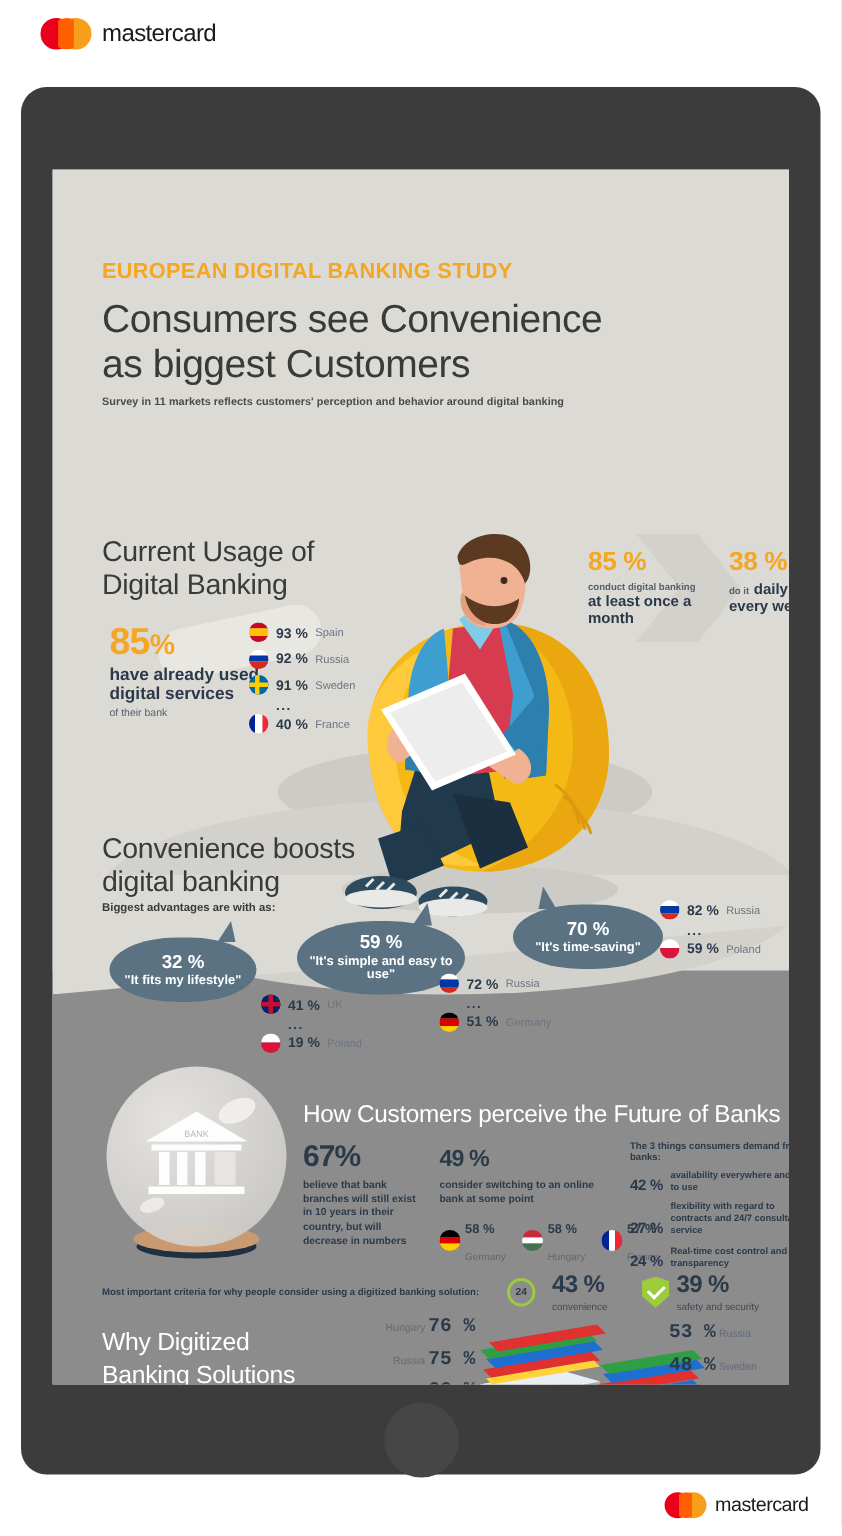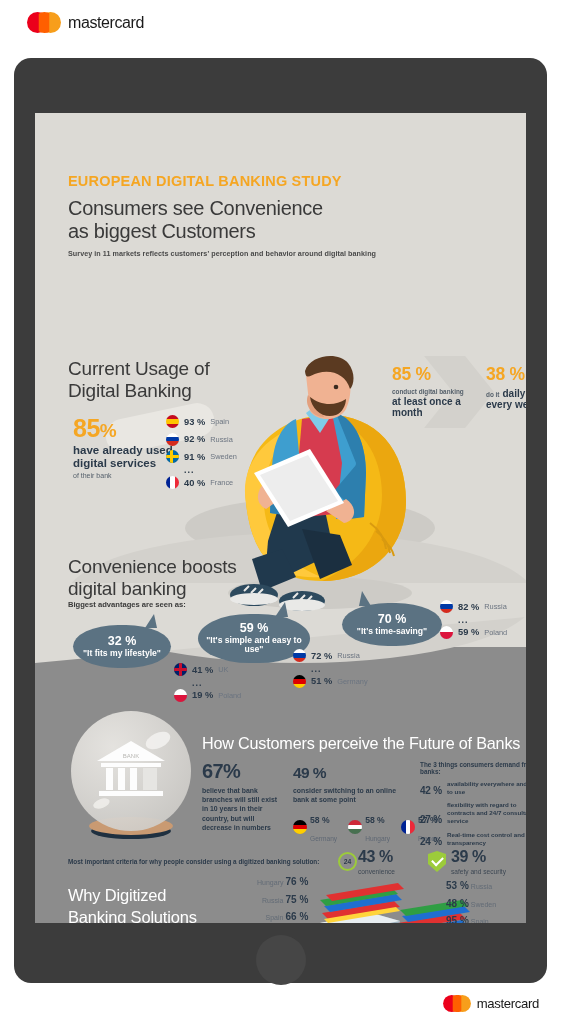--- a/index.html
+++ b/index.html
@@ -50,21 +50,21 @@
     position:absolute; left:30px; top:420px; width:470px; height:130px;
     background:#d3d1cc; border-radius:50%;
   }
   #floor-shadow {
     position:absolute; left:150px; top:385px; width:250px; height:60px;
     background:#cdcbc6; border-radius:50%;
   }
 
   
   .kicker { color:#F5A623; font-size:14.5px; font-weight:bold; letter-spacing:.2px; }
-  h1.headline { font-size:20px; color:#3a3a3a; font-weight:400; line-height:1.16; letter-spacing:-.3px; }
+  h1.headline { font-size:26px; color:#3a3a3a; font-weight:400; line-height:1.16; letter-spacing:-.3px; }
   .subline { font-size:7.2px; color:#4a4a4a; font-weight:bold; letter-spacing:.05px; margin-top:6px;}
   h2.sec { font-size:19px; color:#3a3a3a; font-weight:400; line-height:1.18; letter-spacing:-.2px;}
 
   
   #usage-hdr { position:absolute; left:33px; top:245px; }
   #usage-big { position:absolute; left:38px; top:303px; width:112px; }
   .bignum-o { font-size:25px; color:#F5A623; font-weight:bold; letter-spacing:-.5px; line-height:1;}
   .bignum-o small { font-size:19px; }
   #usage-big .cap { font-size:11.5px; font-weight:bold; color:#2b3a4a; line-height:1.12; margin-top:3px;}
   #usage-big .cap2 { font-size:7px; font-weight:normal; color:#55606b; margin-top:2px;}
@@ -150,40 +150,40 @@
   .ff .n { font-size:6.6px; color:#5f6874; line-height:1.05; }
 
   #demand { position:absolute; left:385px; top:648px; width:124px;}
   #demand .dh { font-size:6.4px; font-weight:bold; color:#2b3a4a; margin-bottom:5px;}
   .drow { display:flex; align-items:flex-end; gap:5px; margin-bottom:5.5px; }
   .drow .dn { font-size:10px; font-weight:bold; color:#2b3a4a; flex:none; letter-spacing:-.2px;}
   .drow .dt { font-size:6.2px; font-weight:bold; color:#2b3a4a; line-height:1.28; }
 
   
   #crit-label { position:absolute; left:33px; top:745px; font-size:6.4px; font-weight:bold; color:#2b3a4a;}
-  #crit-43 { position:absolute; left:303px; top:735px; display:flex; align-items:center; gap:1px;}
+  #crit-43 { position:absolute; left:303px; top:735px; display:flex; align-items:center; gap:11px;}
   #crit-39 { position:absolute; left:393px; top:735px; display:flex; align-items:center; gap:5px;}
   .ring { width:19px; height:19px; border-radius:50%; border:2.4px solid #9ccb3b; flex:none;
           display:flex; align-items:center; justify-content:center; font-size:6.8px;
           font-weight:bold; color:#2b3a4a; background:transparent; }
   .shield { width:18px; height:21px; flex:none; background:#9ccb3b;
             clip-path: polygon(50% 0, 100% 14%, 100% 62%, 50% 100%, 0 62%, 0 14%);
             display:flex; align-items:center; justify-content:center; }
   .shield:after{content:"";width:9px;height:5px;border-left:2px solid #fff;border-bottom:2px solid #fff;
                 transform:rotate(-45deg) translate(1px,-1px);}
   .cnum { font-size:16px; font-weight:bold; color:#2b3a4a; letter-spacing:-.4px; line-height:1; }
   .ctxt { font-size:6.6px; color:#3e4854; margin-top:2px; }
 
   
   #why-title { position:absolute; left:33px; top:772px; font-size:16.5px; color:#fff;
                font-weight:400; line-height:1.32; letter-spacing:-.2px;}
   #why-left-list { position:absolute; left:222px; top:763px; text-align:right; }
   #why-right-list { position:absolute; left:411px; top:767px; }
   .wl { font-size:7.4px; color:#2b3a4a; margin-bottom:6.5px; white-space:nowrap;}
-  .wl b { font-size:10px; }
+  .wl b { font-size:13px;font-family:Liberation Mono, monospace; }
   .wl .cn { color:#626b76; font-size:7px;}
 
   
   #bookscene { position:absolute; left:265px; top:770px; width:185px; height:140px; }
 
   
   #man { position:absolute; left:175px; top:240px; width:205px; height:260px; }
 </style>
 </head>
 <body>
@@ -331,21 +331,21 @@
       </div>
       <div class="st-bold">every week</div>
     </div>
 
     <div id="conv-hdr">
       <h2 class="sec">
         <span>Convenience boosts</span><br>
         <span>digital banking</span>
       </h2>
     </div>
-    <div id="conv-sub">Biggest advantages are seen as:</div>
+    <div id="conv-sub">Biggest advantages are with as:</div>
 
     <div class="bubble" id="b1">
       <span class="bn">32 %</span>
       <span class="bt">"It fits my lifestyle"</span>
     </div>
     <div class="bubble" id="b2">
       <span class="bn">59 %</span>
       <span class="bt">"It's simple and easy to use"</span>
     </div>
     <div class="bubble" id="b3">

